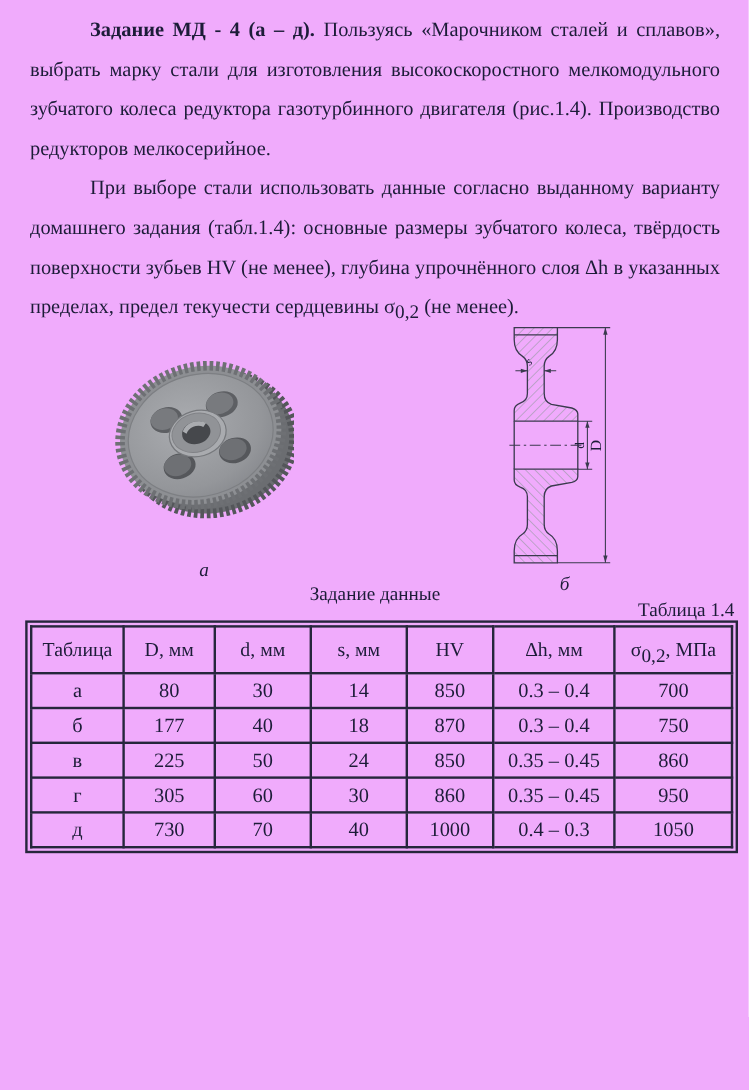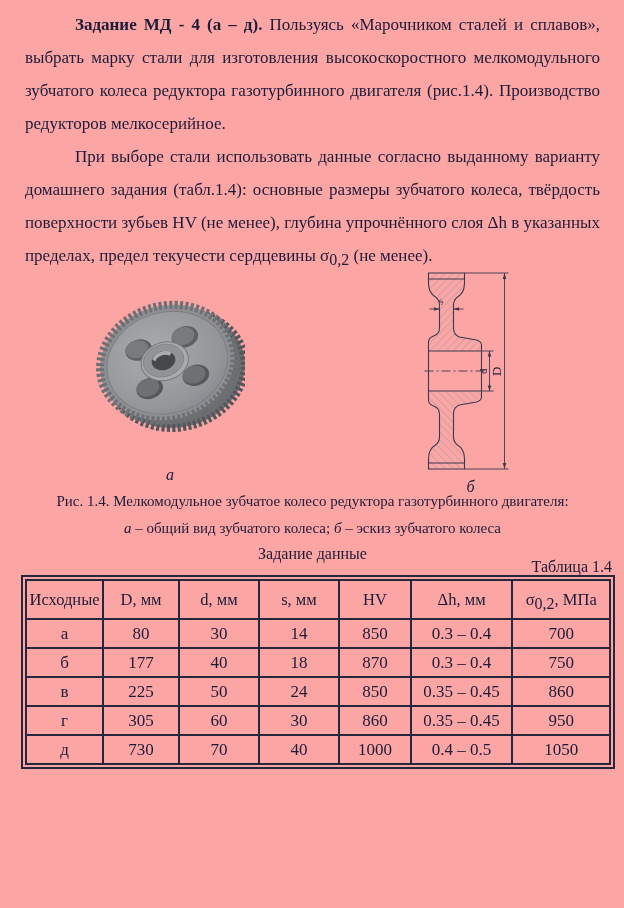--- a/index.html
+++ b/index.html
@@ -1,19 +1,19 @@
 <!DOCTYPE html>
 <html lang="ru"><head>
 <meta charset="utf-8">
 <style>
   html,body{margin:0;padding:0;background:#ffffff;}
   .page{
     position:relative;
     width:624px;height:908px;
-    background:#fca5a5;
+    background:#f0abfc;
     font-family:"Liberation Serif","DejaVu Serif",serif;
     color:#1c1c38;
     overflow:hidden;
   }
   .content{padding:8px 24px 0 25px;}
   .para{
     margin:0;
     font-size:17px;
     line-height:33px;
     text-align:justify;
@@ -154,44 +154,40 @@
           <g fill="#1c1c38" stroke="none" font-family="Liberation Serif, DejaVu Serif, serif">
             <text x="17" y="35" font-size="10" font-style="italic" transform="rotate(-45 17 35)">s</text>
             <text x="62" y="104" font-size="11" transform="rotate(-90 62 104)">d</text>
             <text x="76.5" y="106" font-size="13" transform="rotate(-90 76.5 106)">D</text>
           </g>
         </svg>
         <div class="fig-label">б</div>
       </div>
     </div>
 
-    <div class="caption">
-      <div>Рис. 1.4. Мелкомодульное зубчатое колесо редуктора газотурбинного двигателя:</div>
-      <div><i>а</i><span> – общий вид зубчатого колеса; </span><i>б</i><span> – эскиз зубчатого колеса</span></div>
-    </div>
 
     <div class="table-titles">
       <span class="tt-center">Задание данные</span>
       <span class="tt-right">Таблица 1.4</span>
     </div>
 
     <div class="table-frame">
       <table class="data">
         <colgroup>
           <col style="width:13.2%">
             <col style="width:13%">
             <col style="width:13.7%">
           <col style="width:13.7%">
             <col style="width:12.3%">
             <col style="width:17.4%">
           <col style="width:16.7%">
         </colgroup>
         <thead>
           <tr>
-            <th>Исходные</th>
+            <th>Таблица</th>
             <th>D, мм</th>
             <th>d, мм</th>
             <th>s, мм</th>
             <th>HV</th>
             <th>Δh, мм</th>
             <th><span>σ</span><sub class="sigma-sub">0,2</sub><span>, МПа</span></th>
           </tr>
         </thead>
         <tbody id="table-body">
             <tr>
@@ -229,21 +225,21 @@
               <td>860</td>
               <td>0.35 – 0.45</td>
               <td>950</td>
             </tr>
             <tr>
               <td>д</td>
               <td>730</td>
               <td>70</td>
               <td>40</td>
               <td>1000</td>
-              <td>0.4 – 0.5</td>
+              <td>0.4 – 0.3</td>
               <td>1050</td>
             </tr>
           </tbody>
       </table>
     </div>
 
   </div>
 </div>
 
 </body></html>

